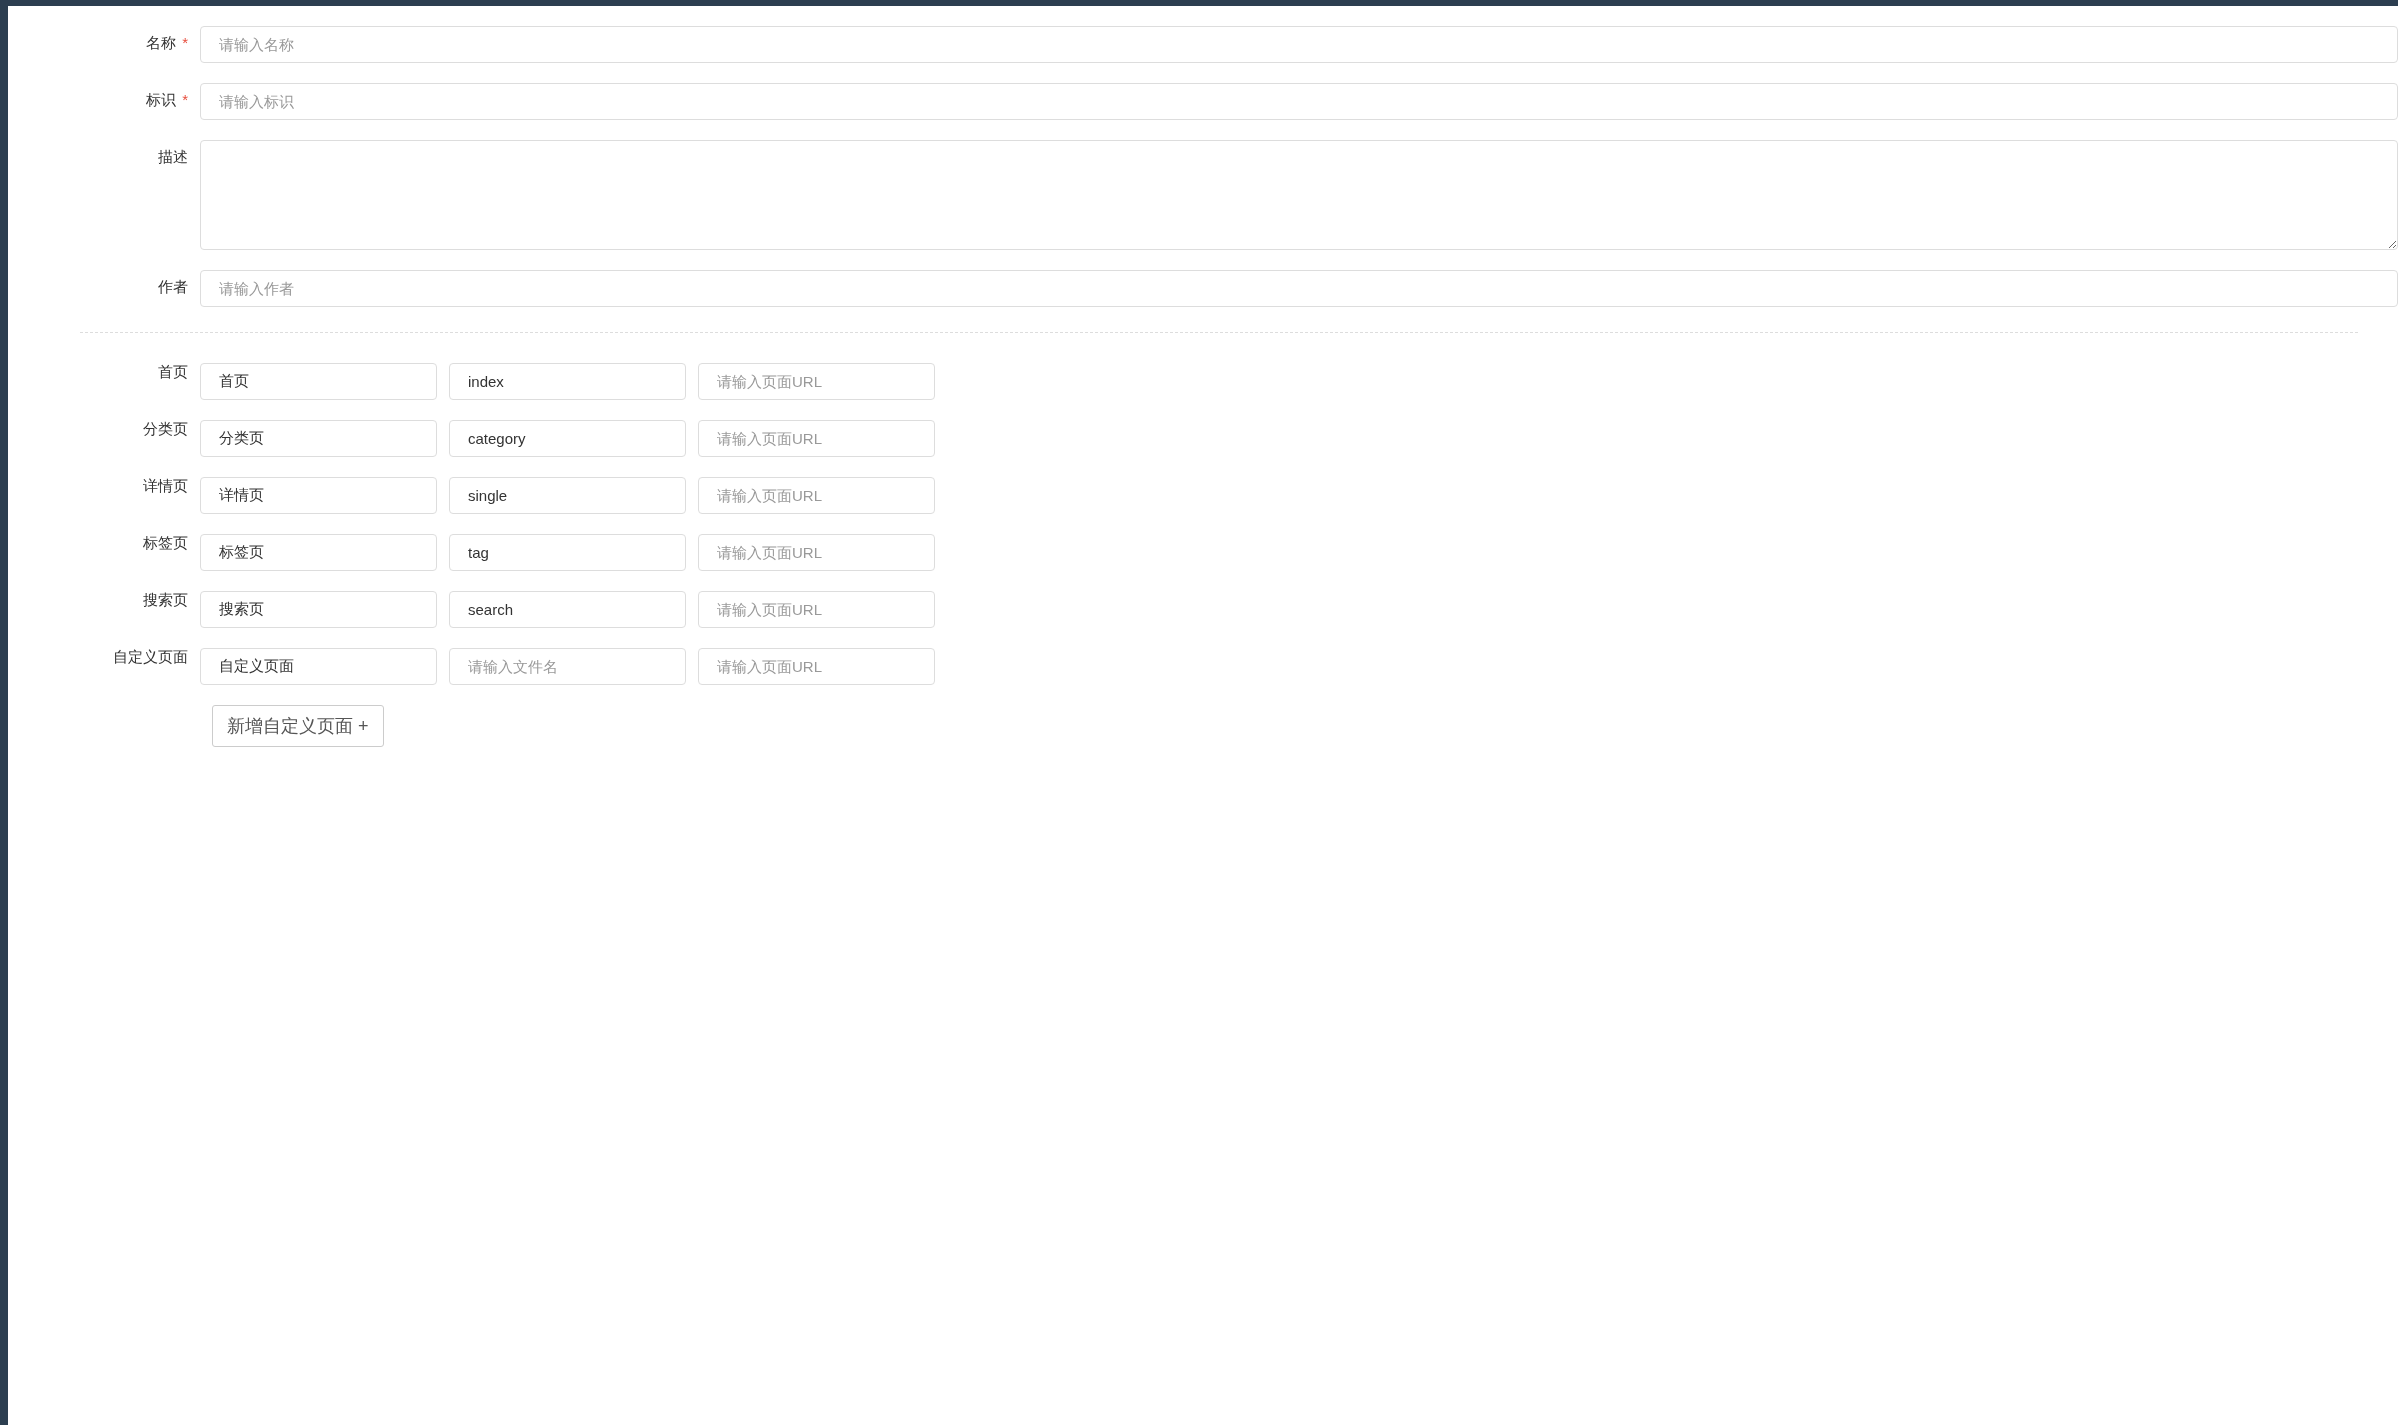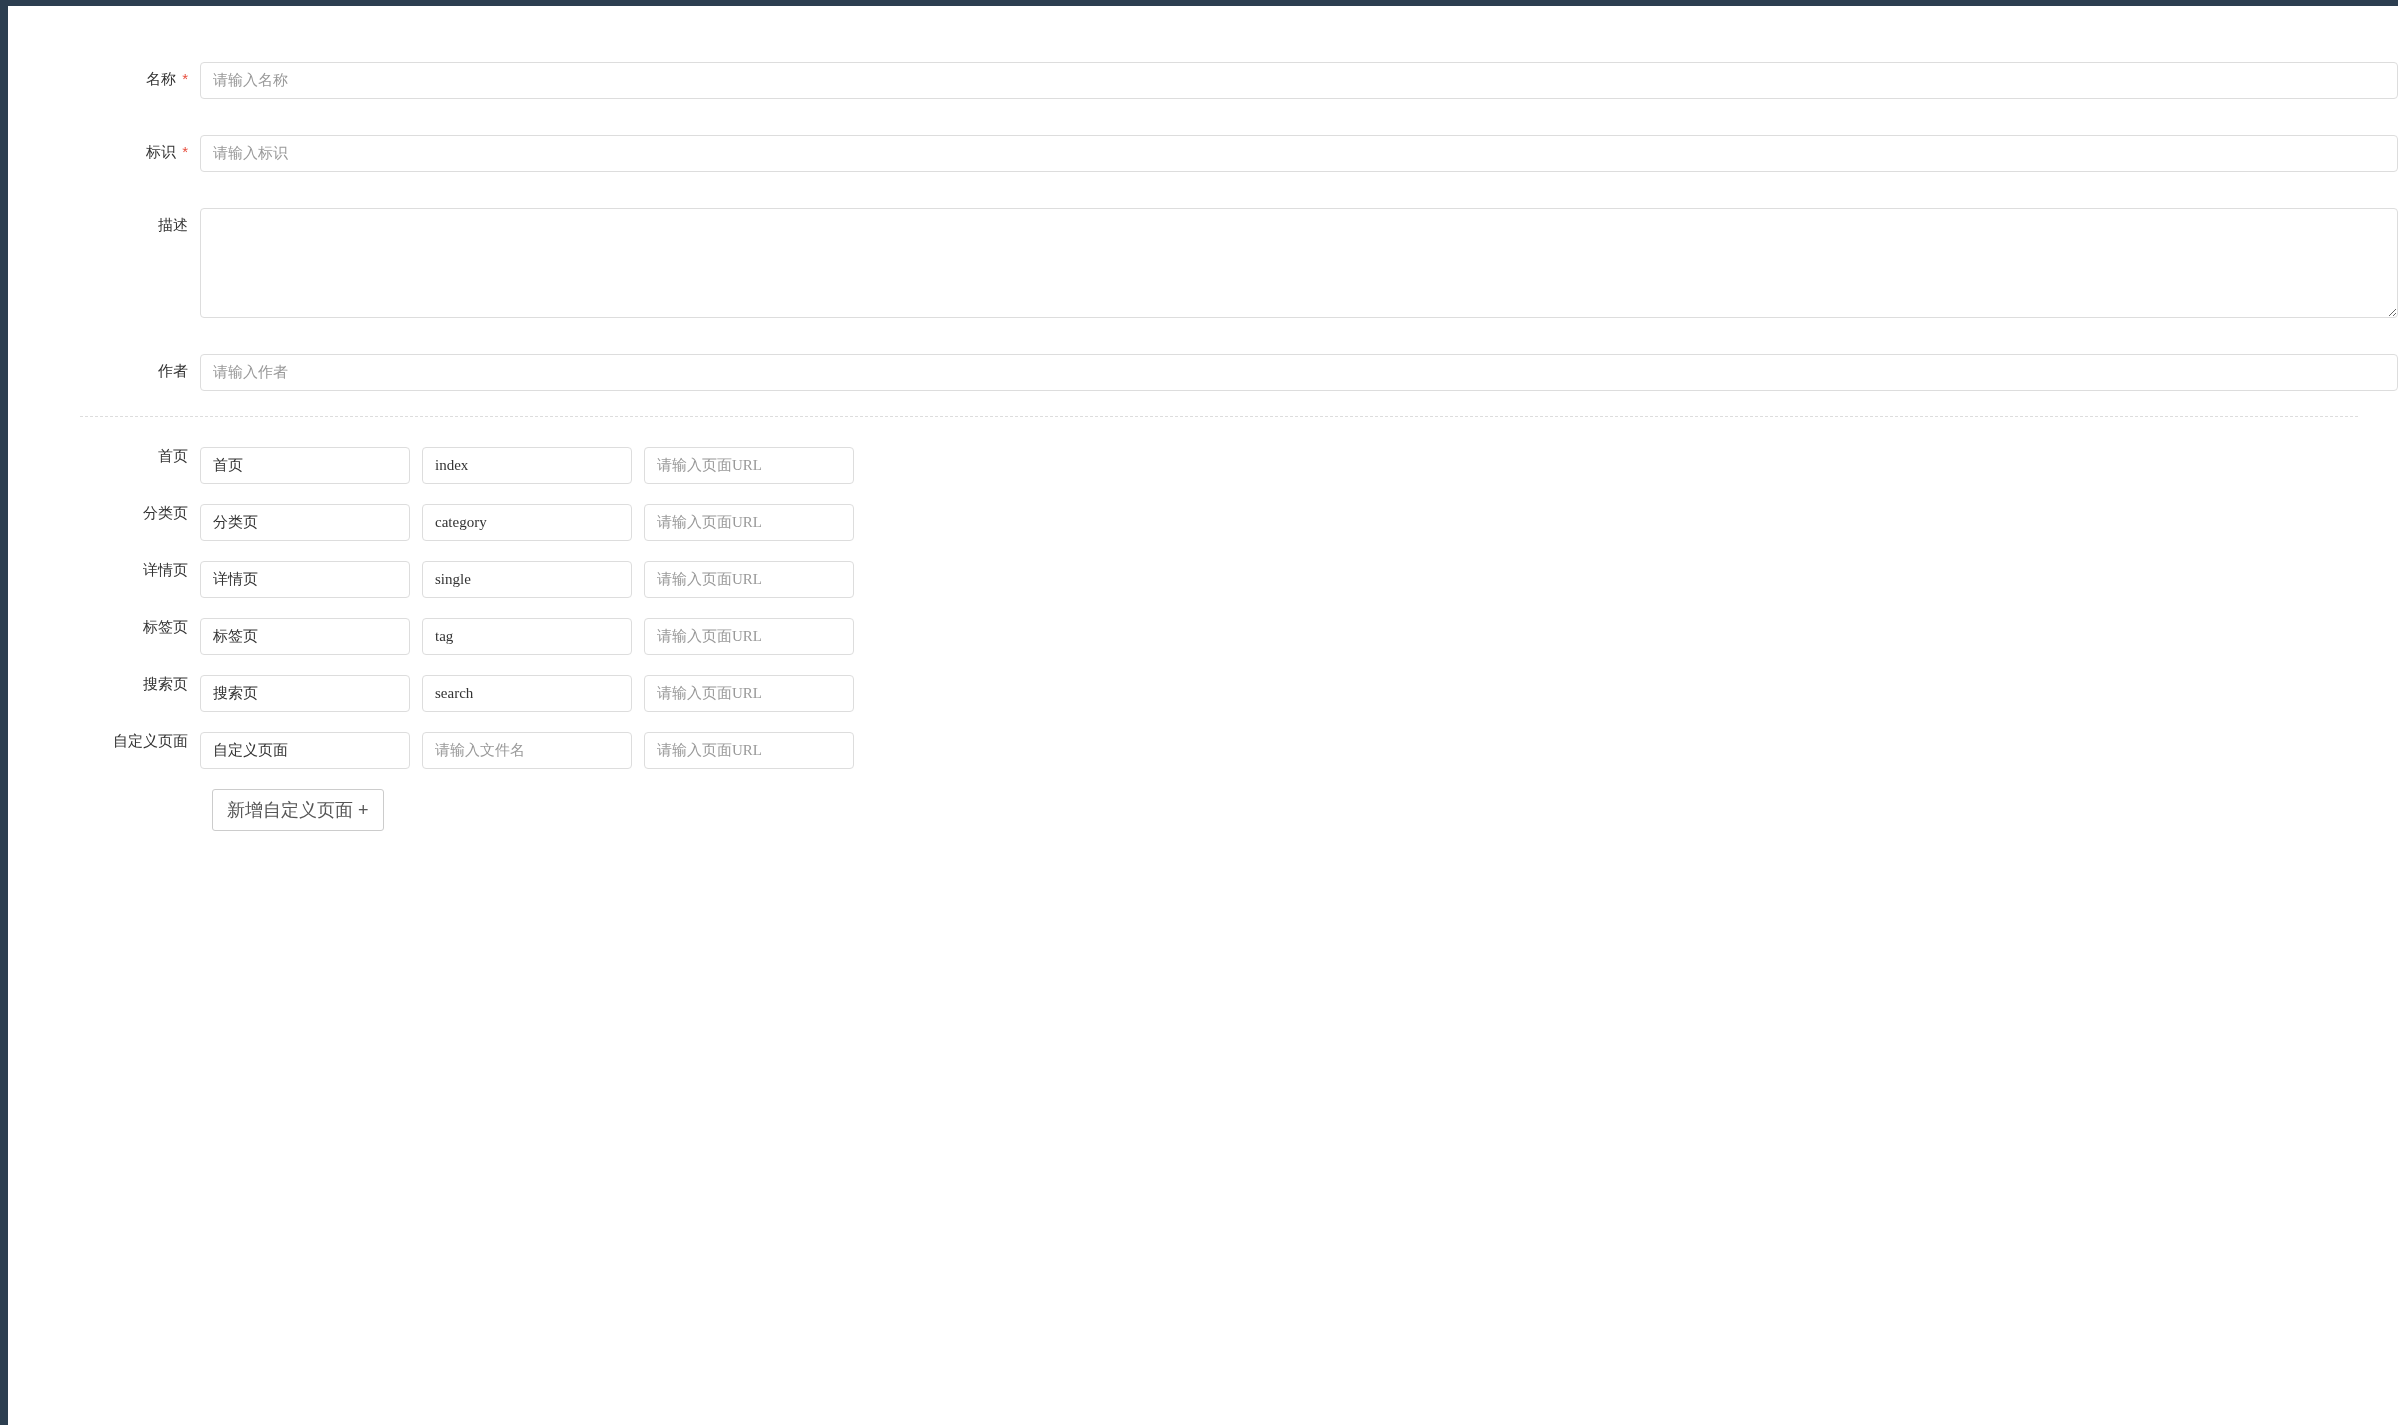--- a/index.html
+++ b/index.html
@@ -26,21 +26,20 @@
       width: 8px;
       background: #2c3e50;
     }
     .form-container {
       padding: 20px 0 20px 40px;
     }
     .form-row {
       display: flex;
       align-items: flex-start;
       margin-bottom: 20px;
-      margin-top: 36px;
     }
     .form-label {
       width: 160px;
       text-align: right;
       padding-right: 12px;
       padding-top: 8px;
       font-size: 15px;
       color: #333;
       flex-shrink: 0;
     }
@@ -51,25 +50,25 @@
     .form-input-wrap {
       flex: 1;
       display: flex;
       gap: 12px;
     }
     .full-input {
       flex: 1;
     }
     input[type="text"], textarea {
       width: 100%;
-      padding: 9px 12px;
+      padding: 9px 18px;
       border: 1px solid #ddd;
       border-radius: 4px;
       font-size: 15px;
-      font-family: Liberation Serif, serif;
+      font-family: Liberation Sans, sans-serif;
       color: #333;
       background: #fff;
       outline: none;
     }
     input[type="text"]::placeholder, textarea::placeholder {
       color: #999;
     }
     textarea {
       height: 110px;
       resize: vertical;

